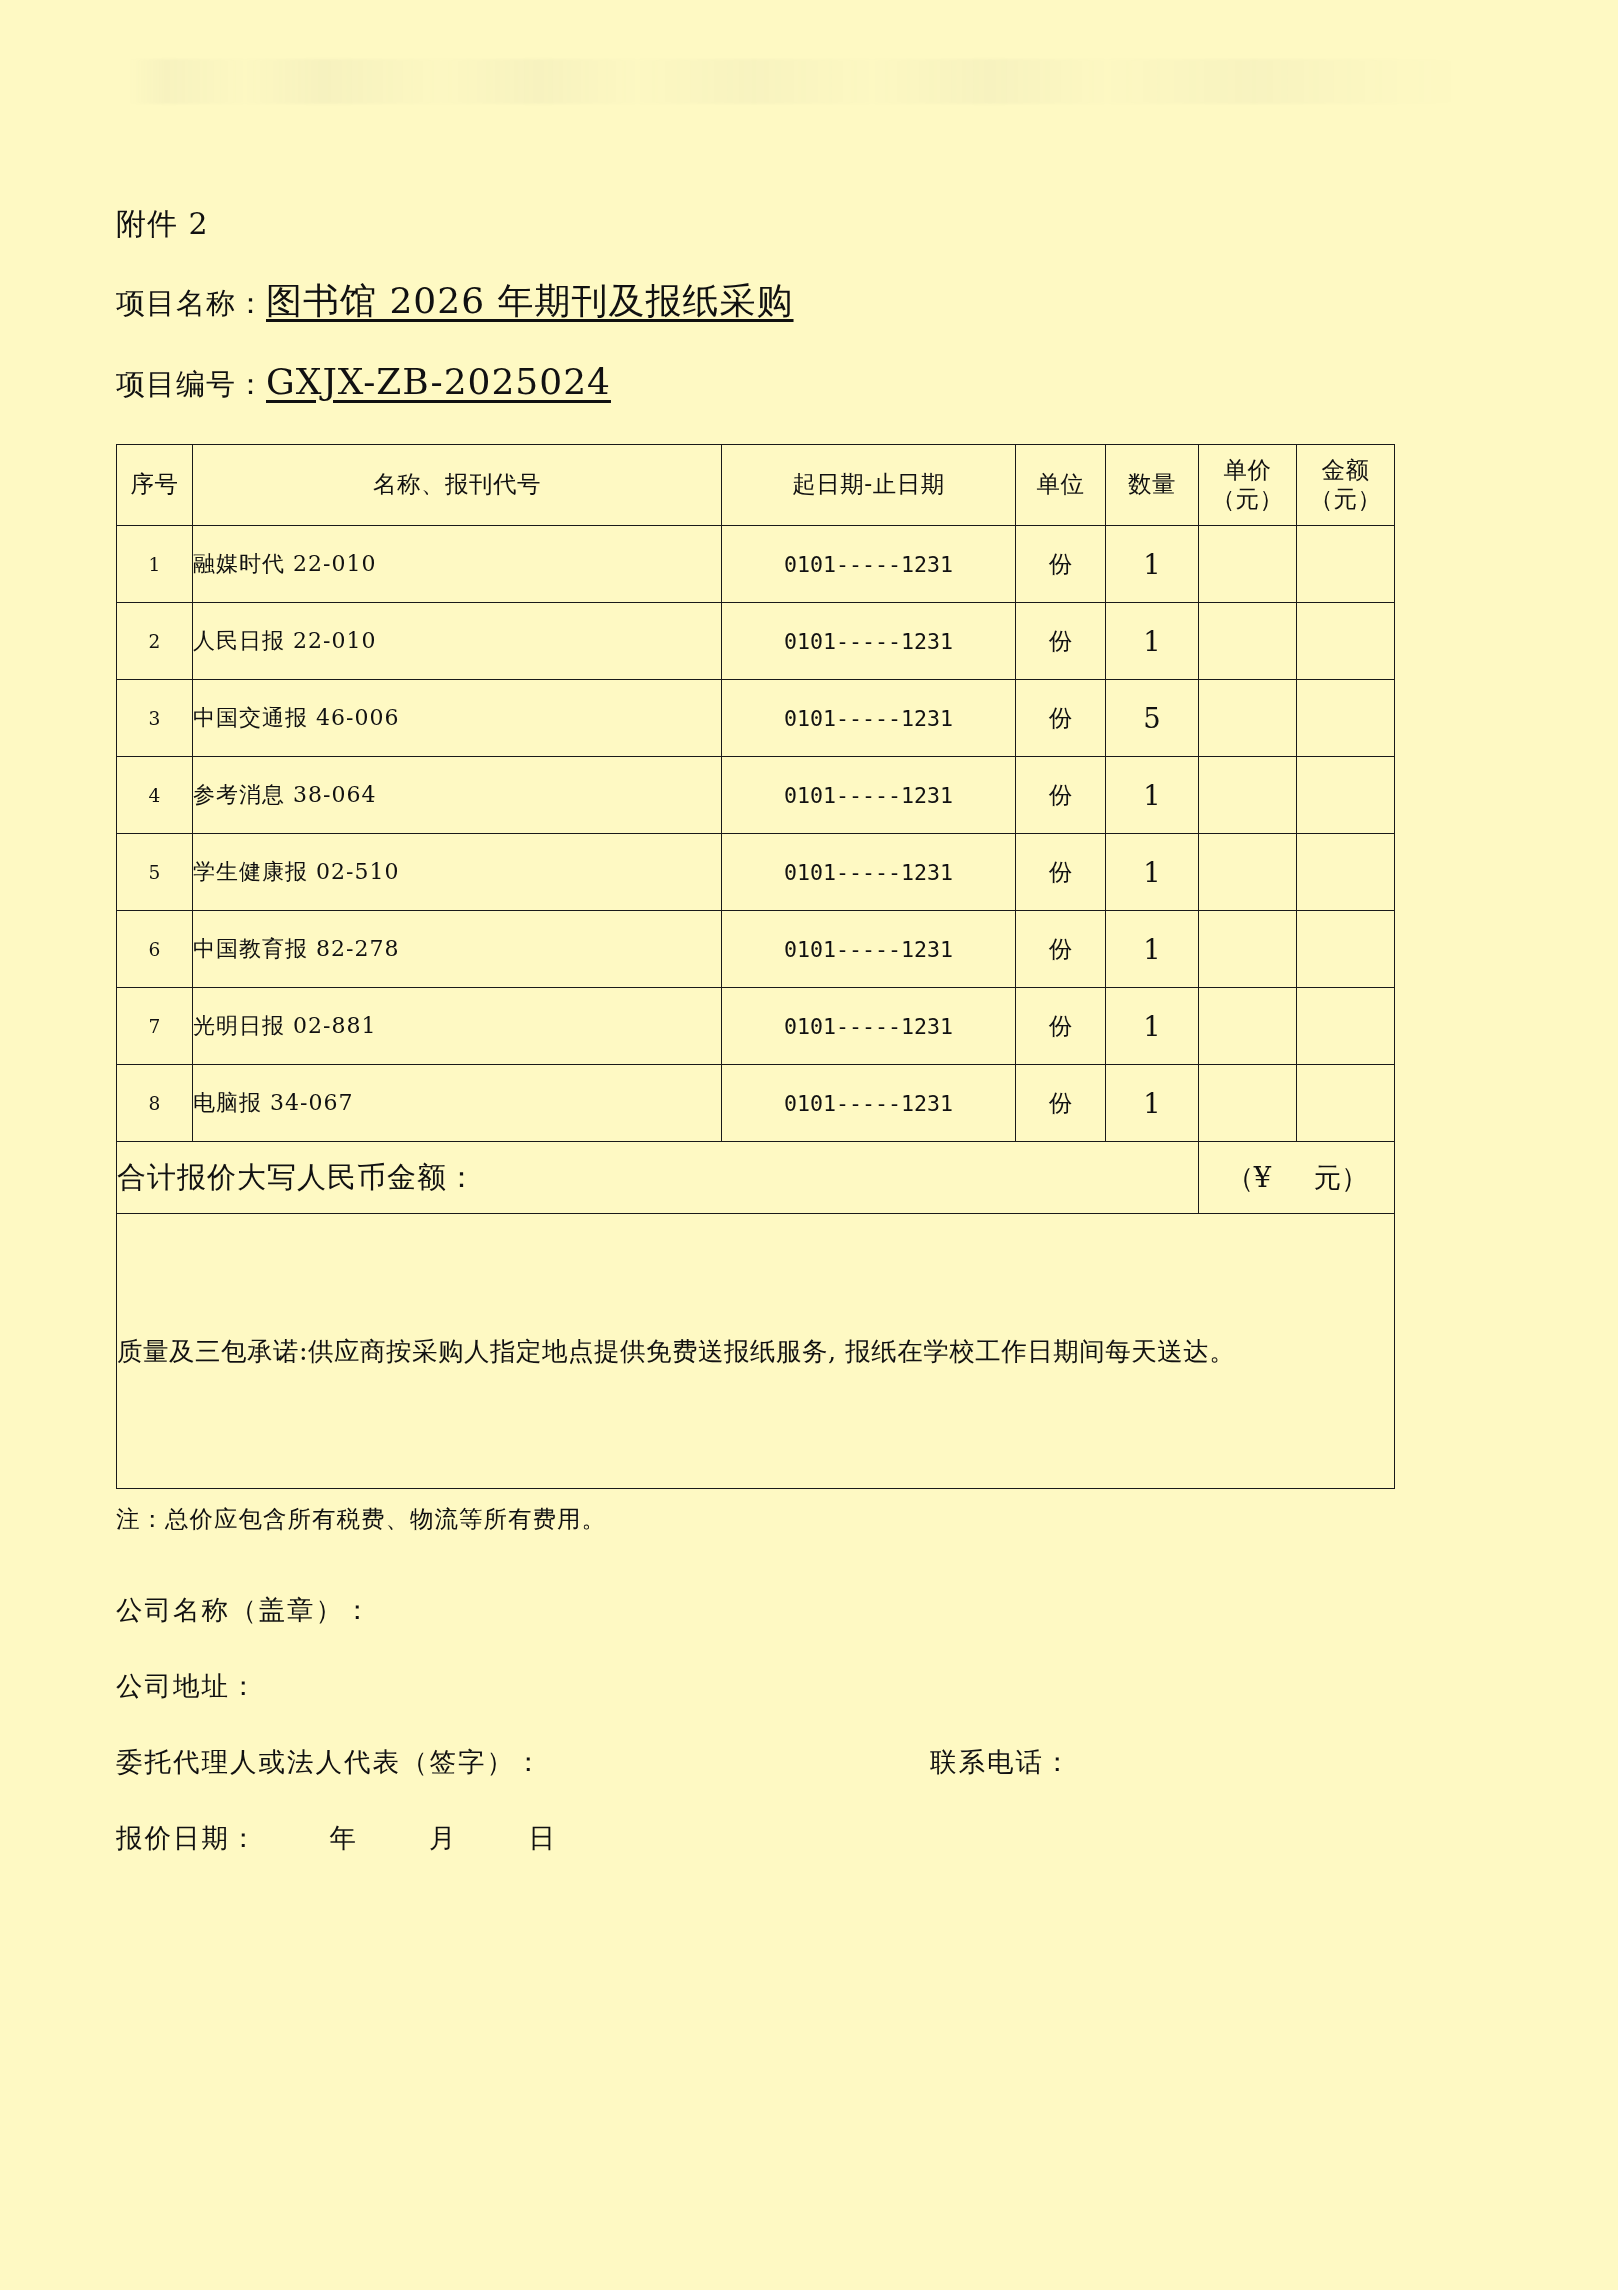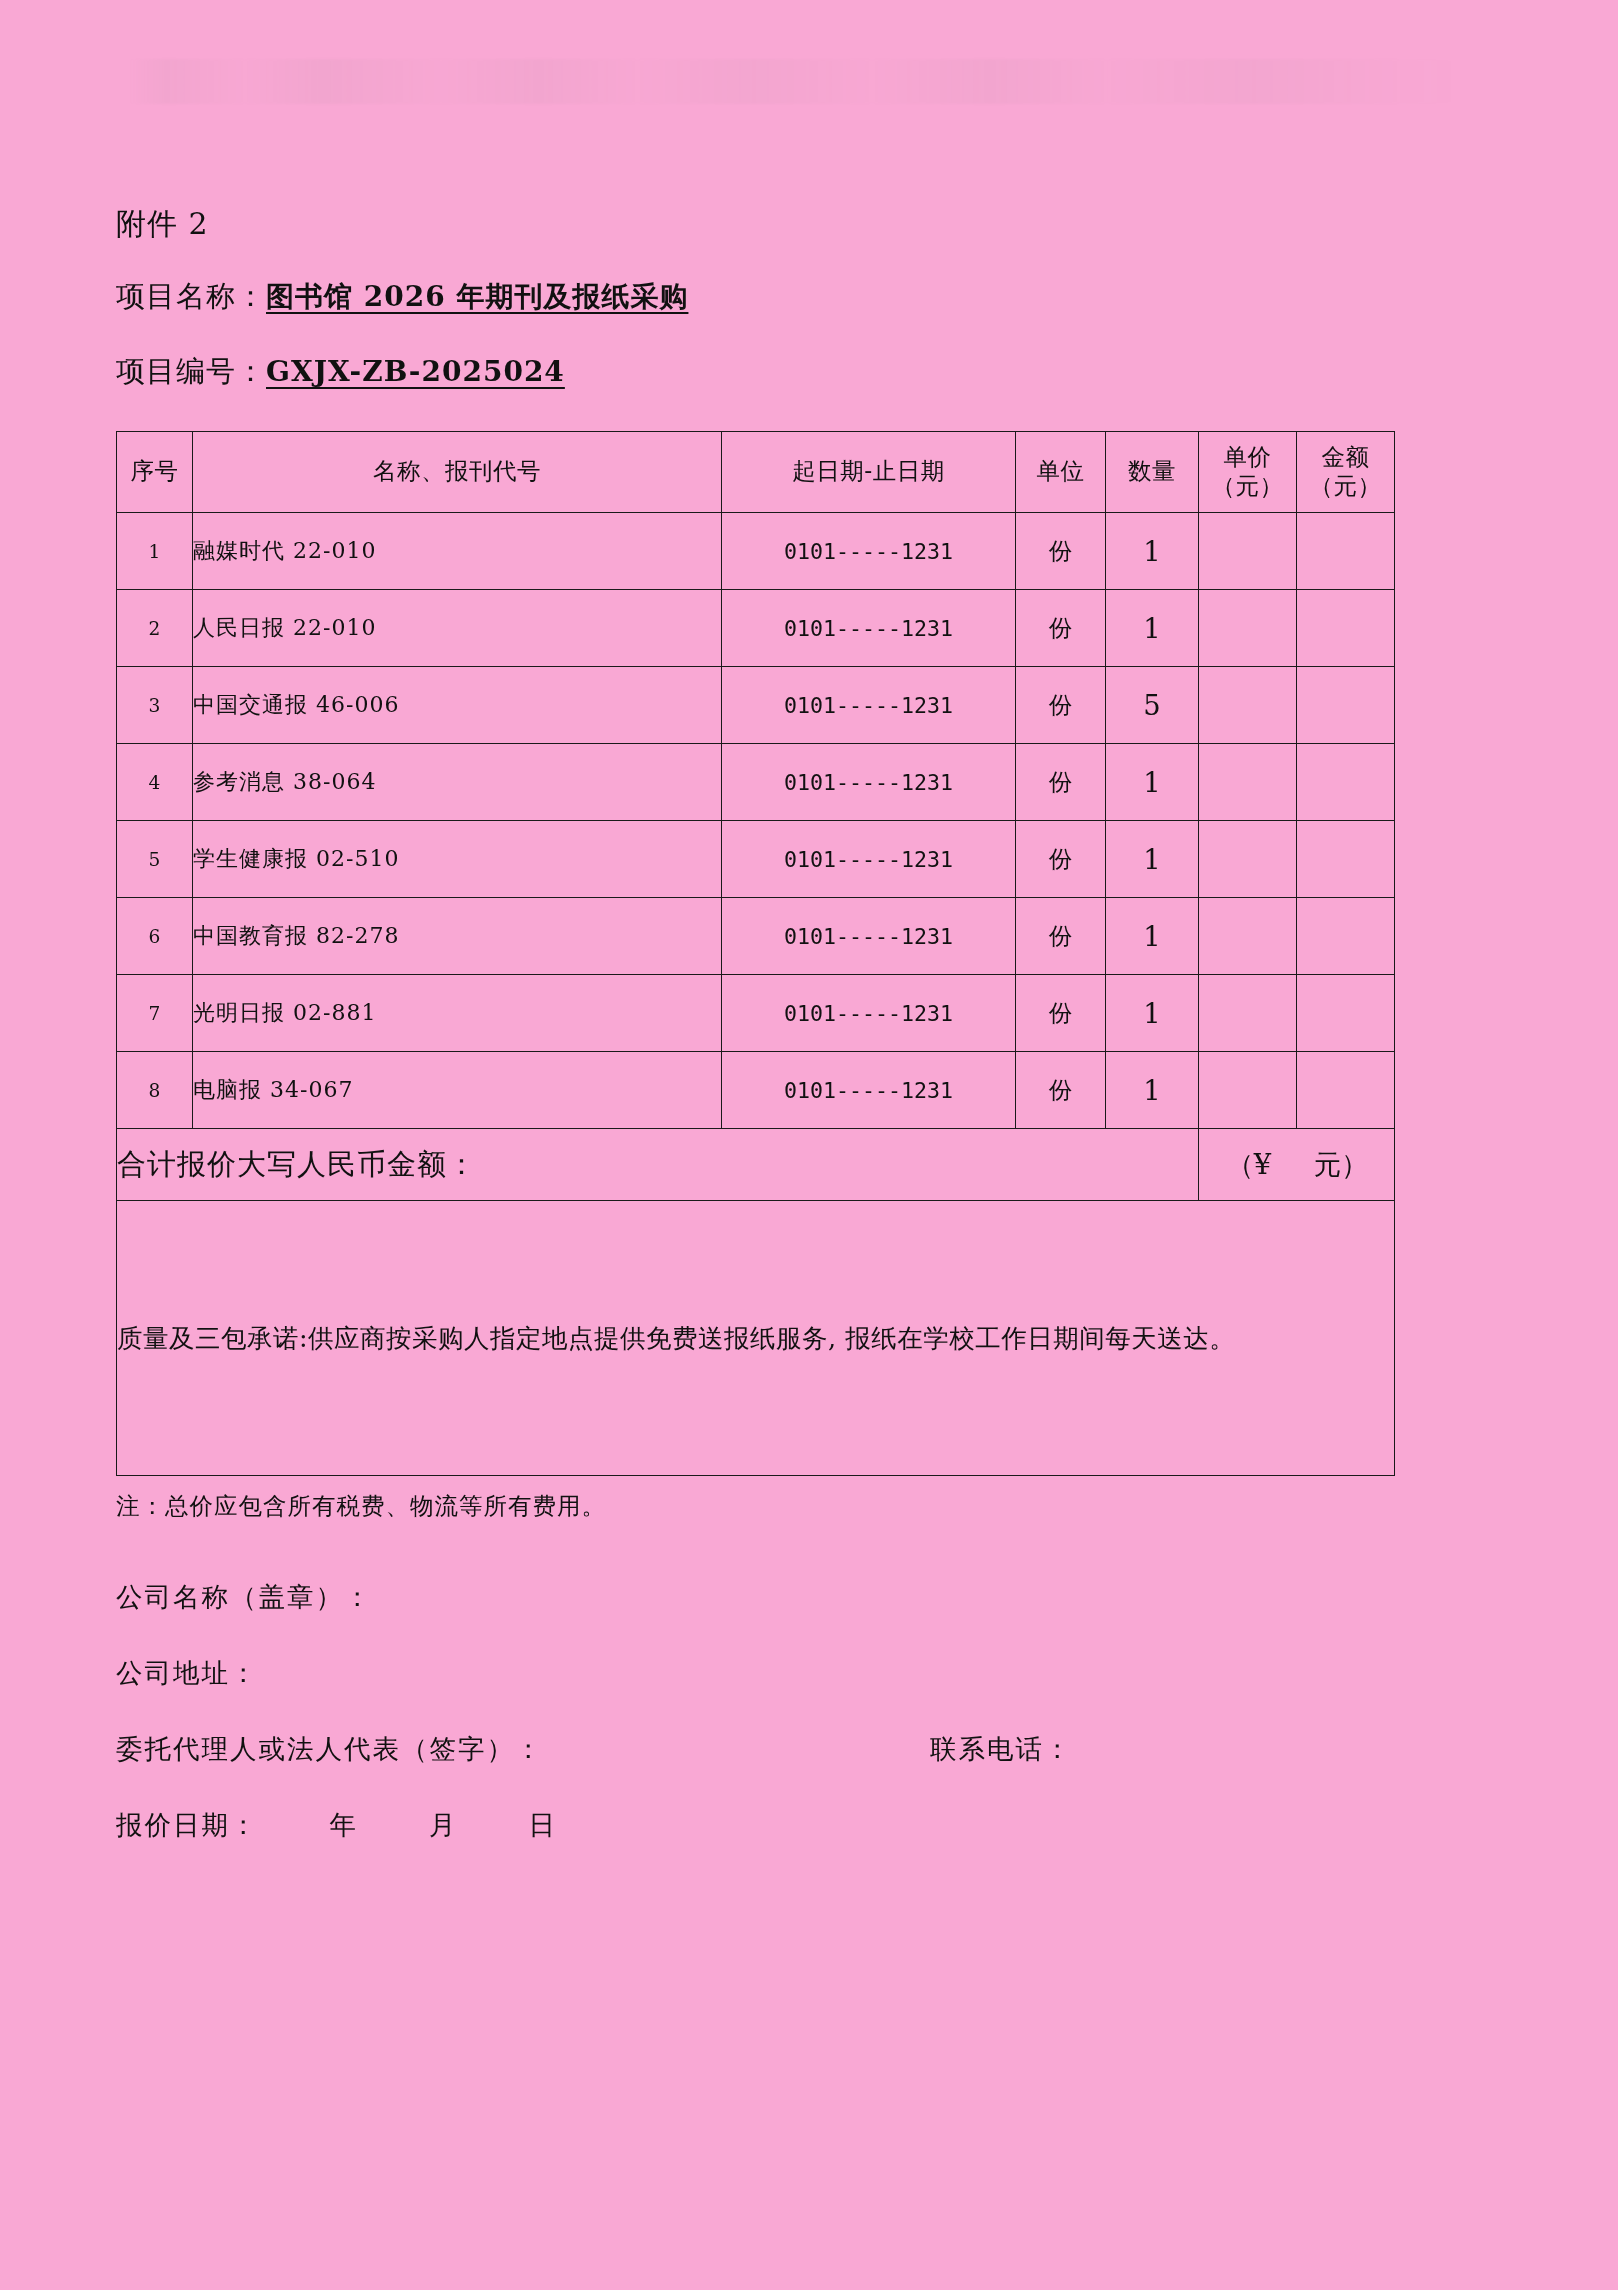--- a/index.html
+++ b/index.html
@@ -13,21 +13,21 @@
     font-family: "DejaVu Serif", "Liberation Serif", serif;
     color: #111;
     position: relative;
     overflow: hidden;
   }
   .page {
     position: absolute;
     top: 0; left: 0;
     width: 1618px;
     height: 2291px;
-    background: #f9a8d4;
+    background: #fef9c3;
   }
   
   .scan-top {
     position: absolute;
     top: 59px;
     left: 127px;
     width: 1353px;
     height: 45px;
     opacity: 0.10;
     background: linear-gradient(90deg,
@@ -67,22 +67,21 @@
   }
   .field-line {
     font-size: 29px;
     margin-top: 35px;
     letter-spacing: 1px;
     white-space: nowrap;
   }
   .field-value {
     text-decoration: underline;
     text-underline-offset: 5.9px;
-    font-size: 28px;
-    font-weight: bold;
+    font-size: 36px;
   }
   table.quote {
     border-collapse: collapse;
     margin-top: 39px;
     width: 1279px;
     table-layout: fixed;
   }
   table.quote td, table.quote th {
     border: 1.6px solid #1a1a1a;
     padding: 0;

